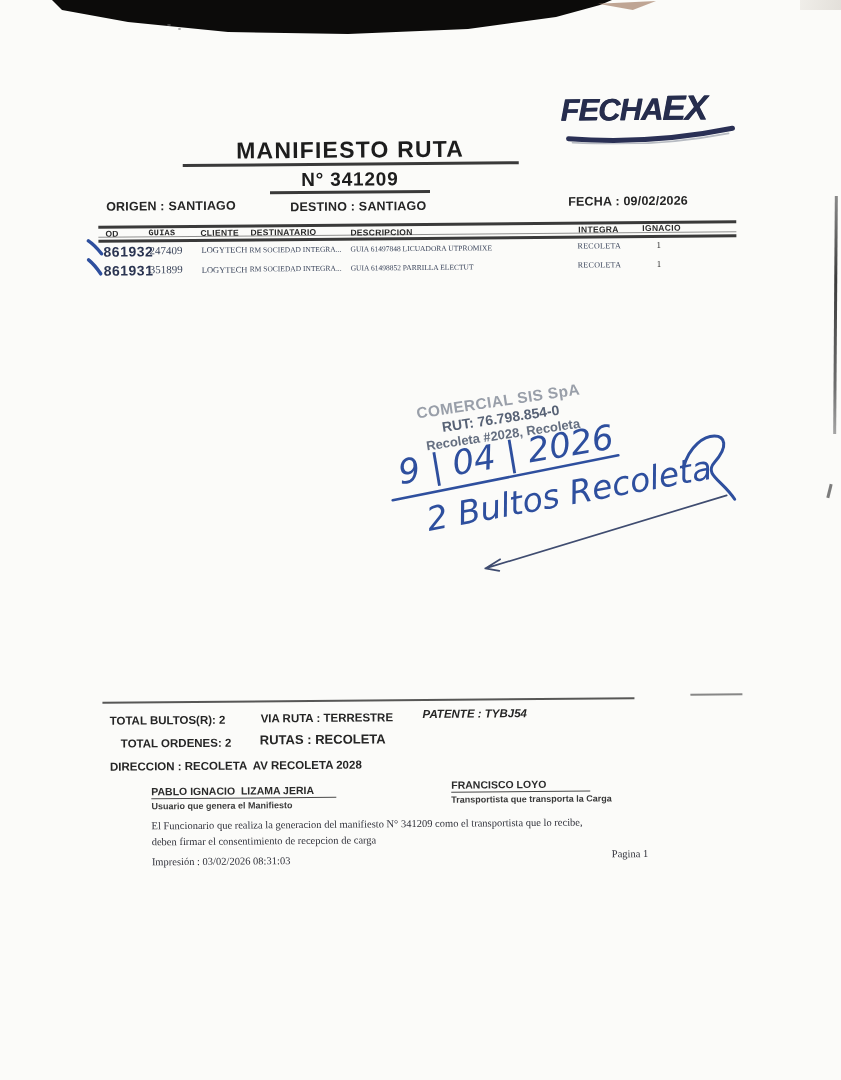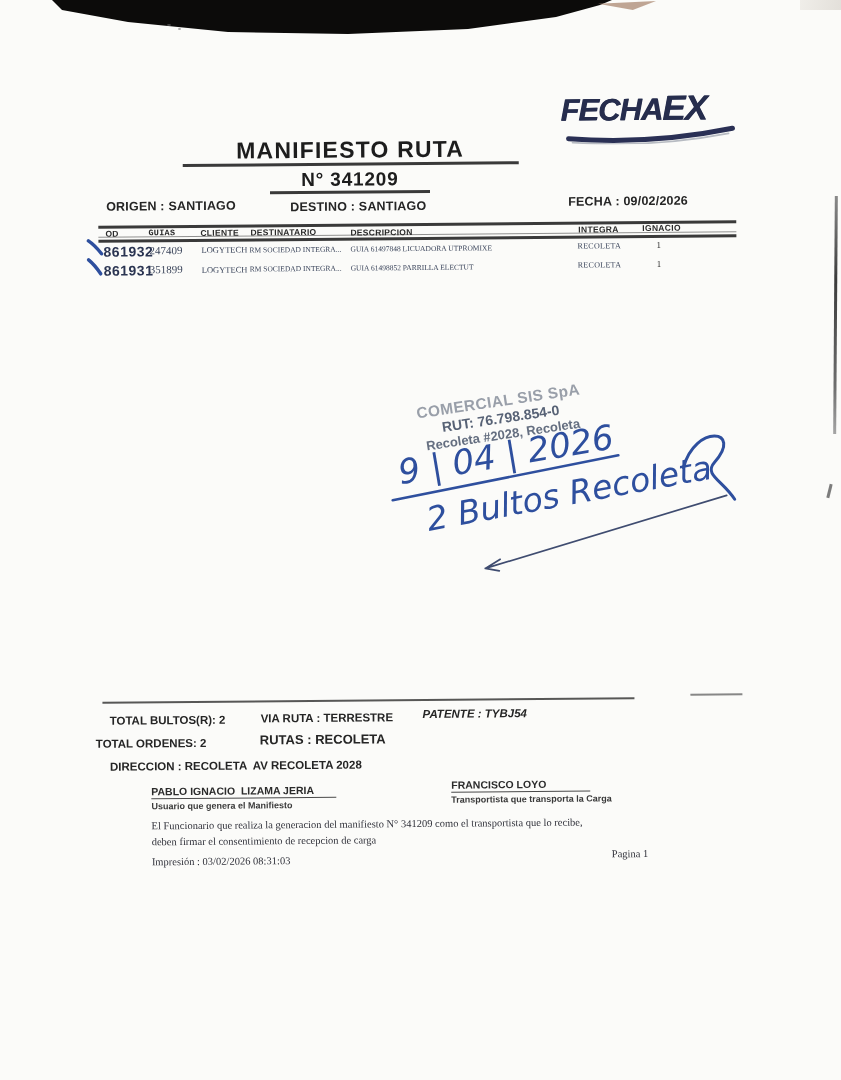--- a/index.html
+++ b/index.html
@@ -130,21 +130,21 @@
     <path d="M 683 470 C 695 426 744 432 714 465 C 703 477 722 483 734 502" fill="none" stroke-width="3" stroke-linecap="round" stroke="#2e4f9e"></path>
     <path d="M 726 498 L 484 569 M 484 569 L 499 560 M 484 569 L 498 571.5" fill="none" stroke-width="1.7" stroke-linecap="round" stroke="#3f4c70"></path>
   </svg>
 
   <div class="abs hline" style="left:100px;top:699px;width:532px;height:2px;opacity:.85;"></div>
   <div class="abs hline" style="left:688px;top:696px;width:52px;height:1.5px;opacity:.6;"></div>
 
   <div class="abs tot t" style="left:107px;top:712px;">TOTAL BULTOS(R): 2</div>
   <div class="abs tot t" style="left:258px;top:711px;">VIA RUTA : TERRESTRE</div>
   <div class="abs tot t" style="left:420px;top:708px;font-style:italic;">PATENTE : TYBJ54</div>
-  <div class="abs tot t" style="left:93px;top:735px;text-align:right;">TOTAL ORDENES: 2</div>
+  <div class="abs tot t" style="left:118px;top:735px;text-align:right;">TOTAL ORDENES: 2</div>
   <div class="abs rutas t" style="left:257px;top:731px;">RUTAS : RECOLETA</div>
   <div class="abs tot t" style="left:107px;top:758px;">DIRECCION : RECOLETA  AV RECOLETA 2028</div>
 
   <div class="abs" style="left:148px;top:779px;">
     <div class="sig-name t">PABLO IGNACIO  LIZAMA JERIA</div>
     <div class="sig-cap t">Usuario que genera el Manifiesto</div>
   </div>
   <div class="abs" style="left:448px;top:775px;">
     <div class="sig-name t" style="padding-right:44px;">FRANCISCO LOYO</div>
     <div class="sig-cap t">Transportista que transporta la Carga</div>

